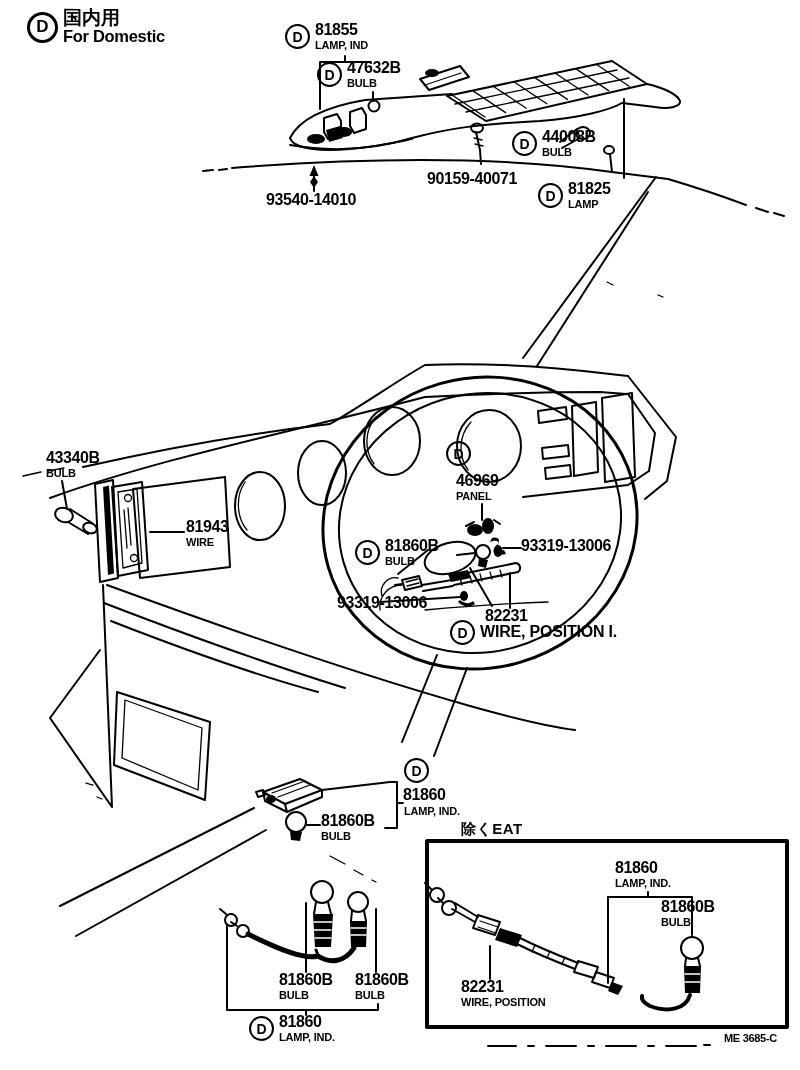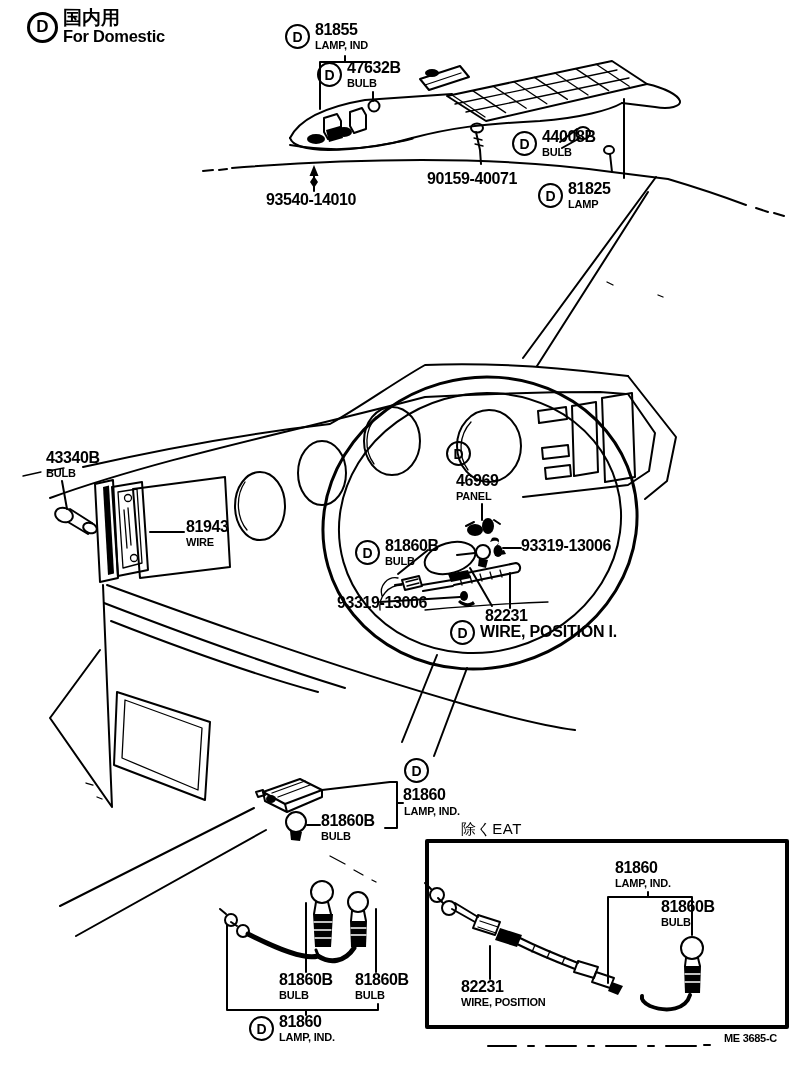--- a/index.html
+++ b/index.html
@@ -16,21 +16,21 @@
   .co{position:absolute;display:flex;align-items:center;gap:5px;white-space:nowrap;}
   .col{display:flex;flex-direction:column;}
   .num{font-weight:700;font-size:16px;line-height:1.05;letter-spacing:-0.4px;}
   .desc{font-weight:700;font-size:11px;line-height:1.15;letter-spacing:-0.2px;}
   .dm{width:21px;height:21px;border:2.6px solid #000;border-radius:50%;
       display:flex;align-items:center;justify-content:center;
       font-weight:800;font-size:14px;flex:0 0 auto;}
   .dm-lg{width:25px;height:25px;font-size:17px;border-width:3px;}
   .jp{font-weight:700;font-size:19px;line-height:1;}
   .en{font-weight:700;font-size:16.5px;line-height:1.2;letter-spacing:-0.3px;}
-  .cap{font-weight:400;font-size:15px;letter-spacing:0.5px;}
+  .cap{font-weight:700;font-size:15px;letter-spacing:0.5px;}
   .code{font-weight:700;font-size:11px;letter-spacing:-0.3px;}
 </style>
 </head>
 <body>
 
 <div id="page">
 
 <svg width="800" height="1070" viewBox="0 0 800 1070">
 
   <g>

